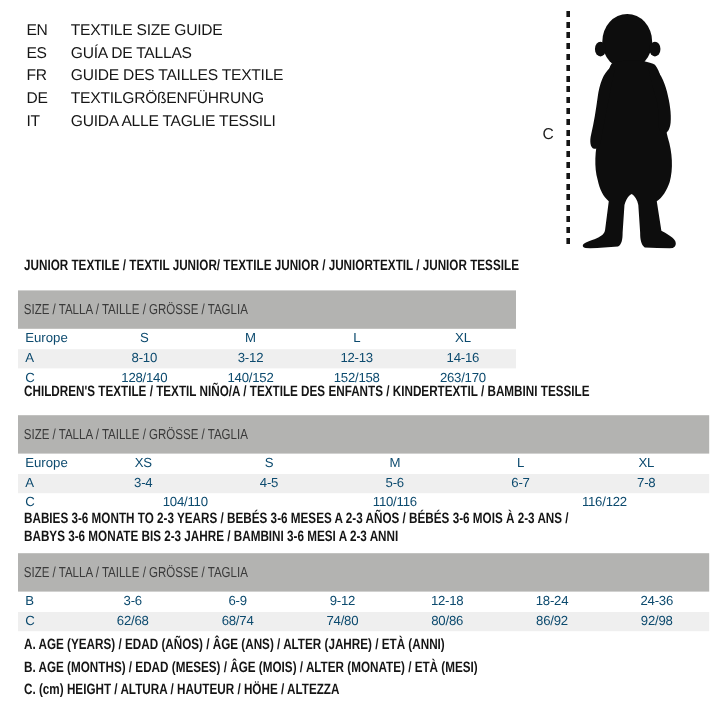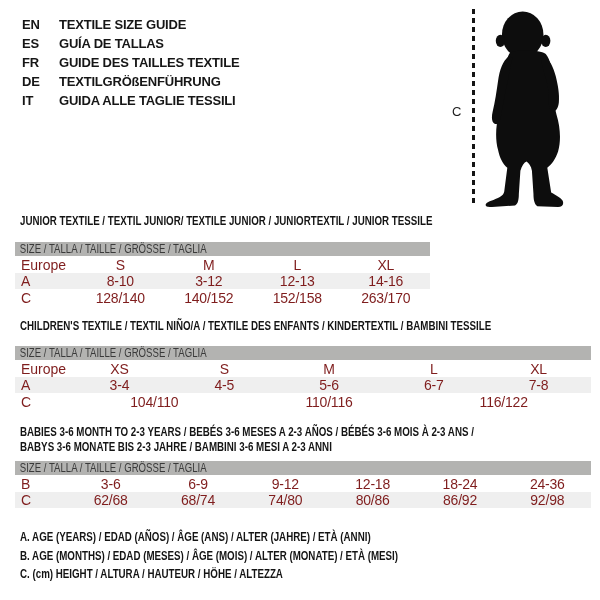--- a/index.html
+++ b/index.html
@@ -4,42 +4,42 @@
 <style>
   html,body{margin:0;padding:0}
   body{
     width:600px;height:600px;position:relative;background:#ffffff;
     font-family:"Liberation Sans",sans-serif;color:#222;overflow:hidden;
   }
   .abs{position:absolute}
 
   
   .lang{top:15px;left:22px}
-  .lang-row{display:flex;font-weight:700;font-size:13px;line-height:19px;color:#161616;letter-spacing:-0.2px;white-space:nowrap}
+  .lang-row{display:flex;font-weight:400;font-size:13px;line-height:19px;color:#161616;letter-spacing:-0.2px;white-space:nowrap}
   .lang-code{width:37px}
 
   
   .fig-line{left:472px;top:9px;width:3px;height:196px;
     background:repeating-linear-gradient(to bottom,#141414 0 5px,transparent 5px 9px)}
   .fig-label{left:452px;top:104px;font-size:13px;color:#1c1c1c}
   .fig-svg{left:478px;top:7px}
 
   
   .sec-title{left:20px;font-weight:700;font-size:12.5px;line-height:15px;color:#141414;
     white-space:nowrap;transform:scaleX(0.78);transform-origin:0 50%}
   .legend{left:20px;top:528px}
   .legend-row{font-weight:700;font-size:12.5px;line-height:18.5px;color:#141414;
     white-space:nowrap;transform:scaleX(0.78);transform-origin:0 50%}
 
   
   .size-table{left:15px}
-  .size-bar{height:14px;background:#b3b3b1;display:flex;align-items:center}
+  .size-bar{height:32px;background:#b3b3b1;display:flex;align-items:center}
   .size-bar .bar-txt{display:inline-block;transform:scaleX(0.8);transform-origin:0 50%;
     font-size:12px;color:#3a3a3a;padding-left:6px;white-space:nowrap}
-  .trow{display:flex;height:16.5px;align-items:flex-end;font-size:14px;color:#7f1d1d}
+  .trow{display:flex;height:16.5px;align-items:center;font-size:11px;color:#0c4a6e}
   .trow.stripe{background:#efefef}
   .tlabel{padding-left:6px}
   .t1 .tlabel{width:55px}
   .t2 .tlabel,.t3 .tlabel{width:46px}
   .tcell{flex:1;text-align:center;letter-spacing:-0.2px}
 </style>
 </head>
 <body>
 
 <div class="abs lang">

